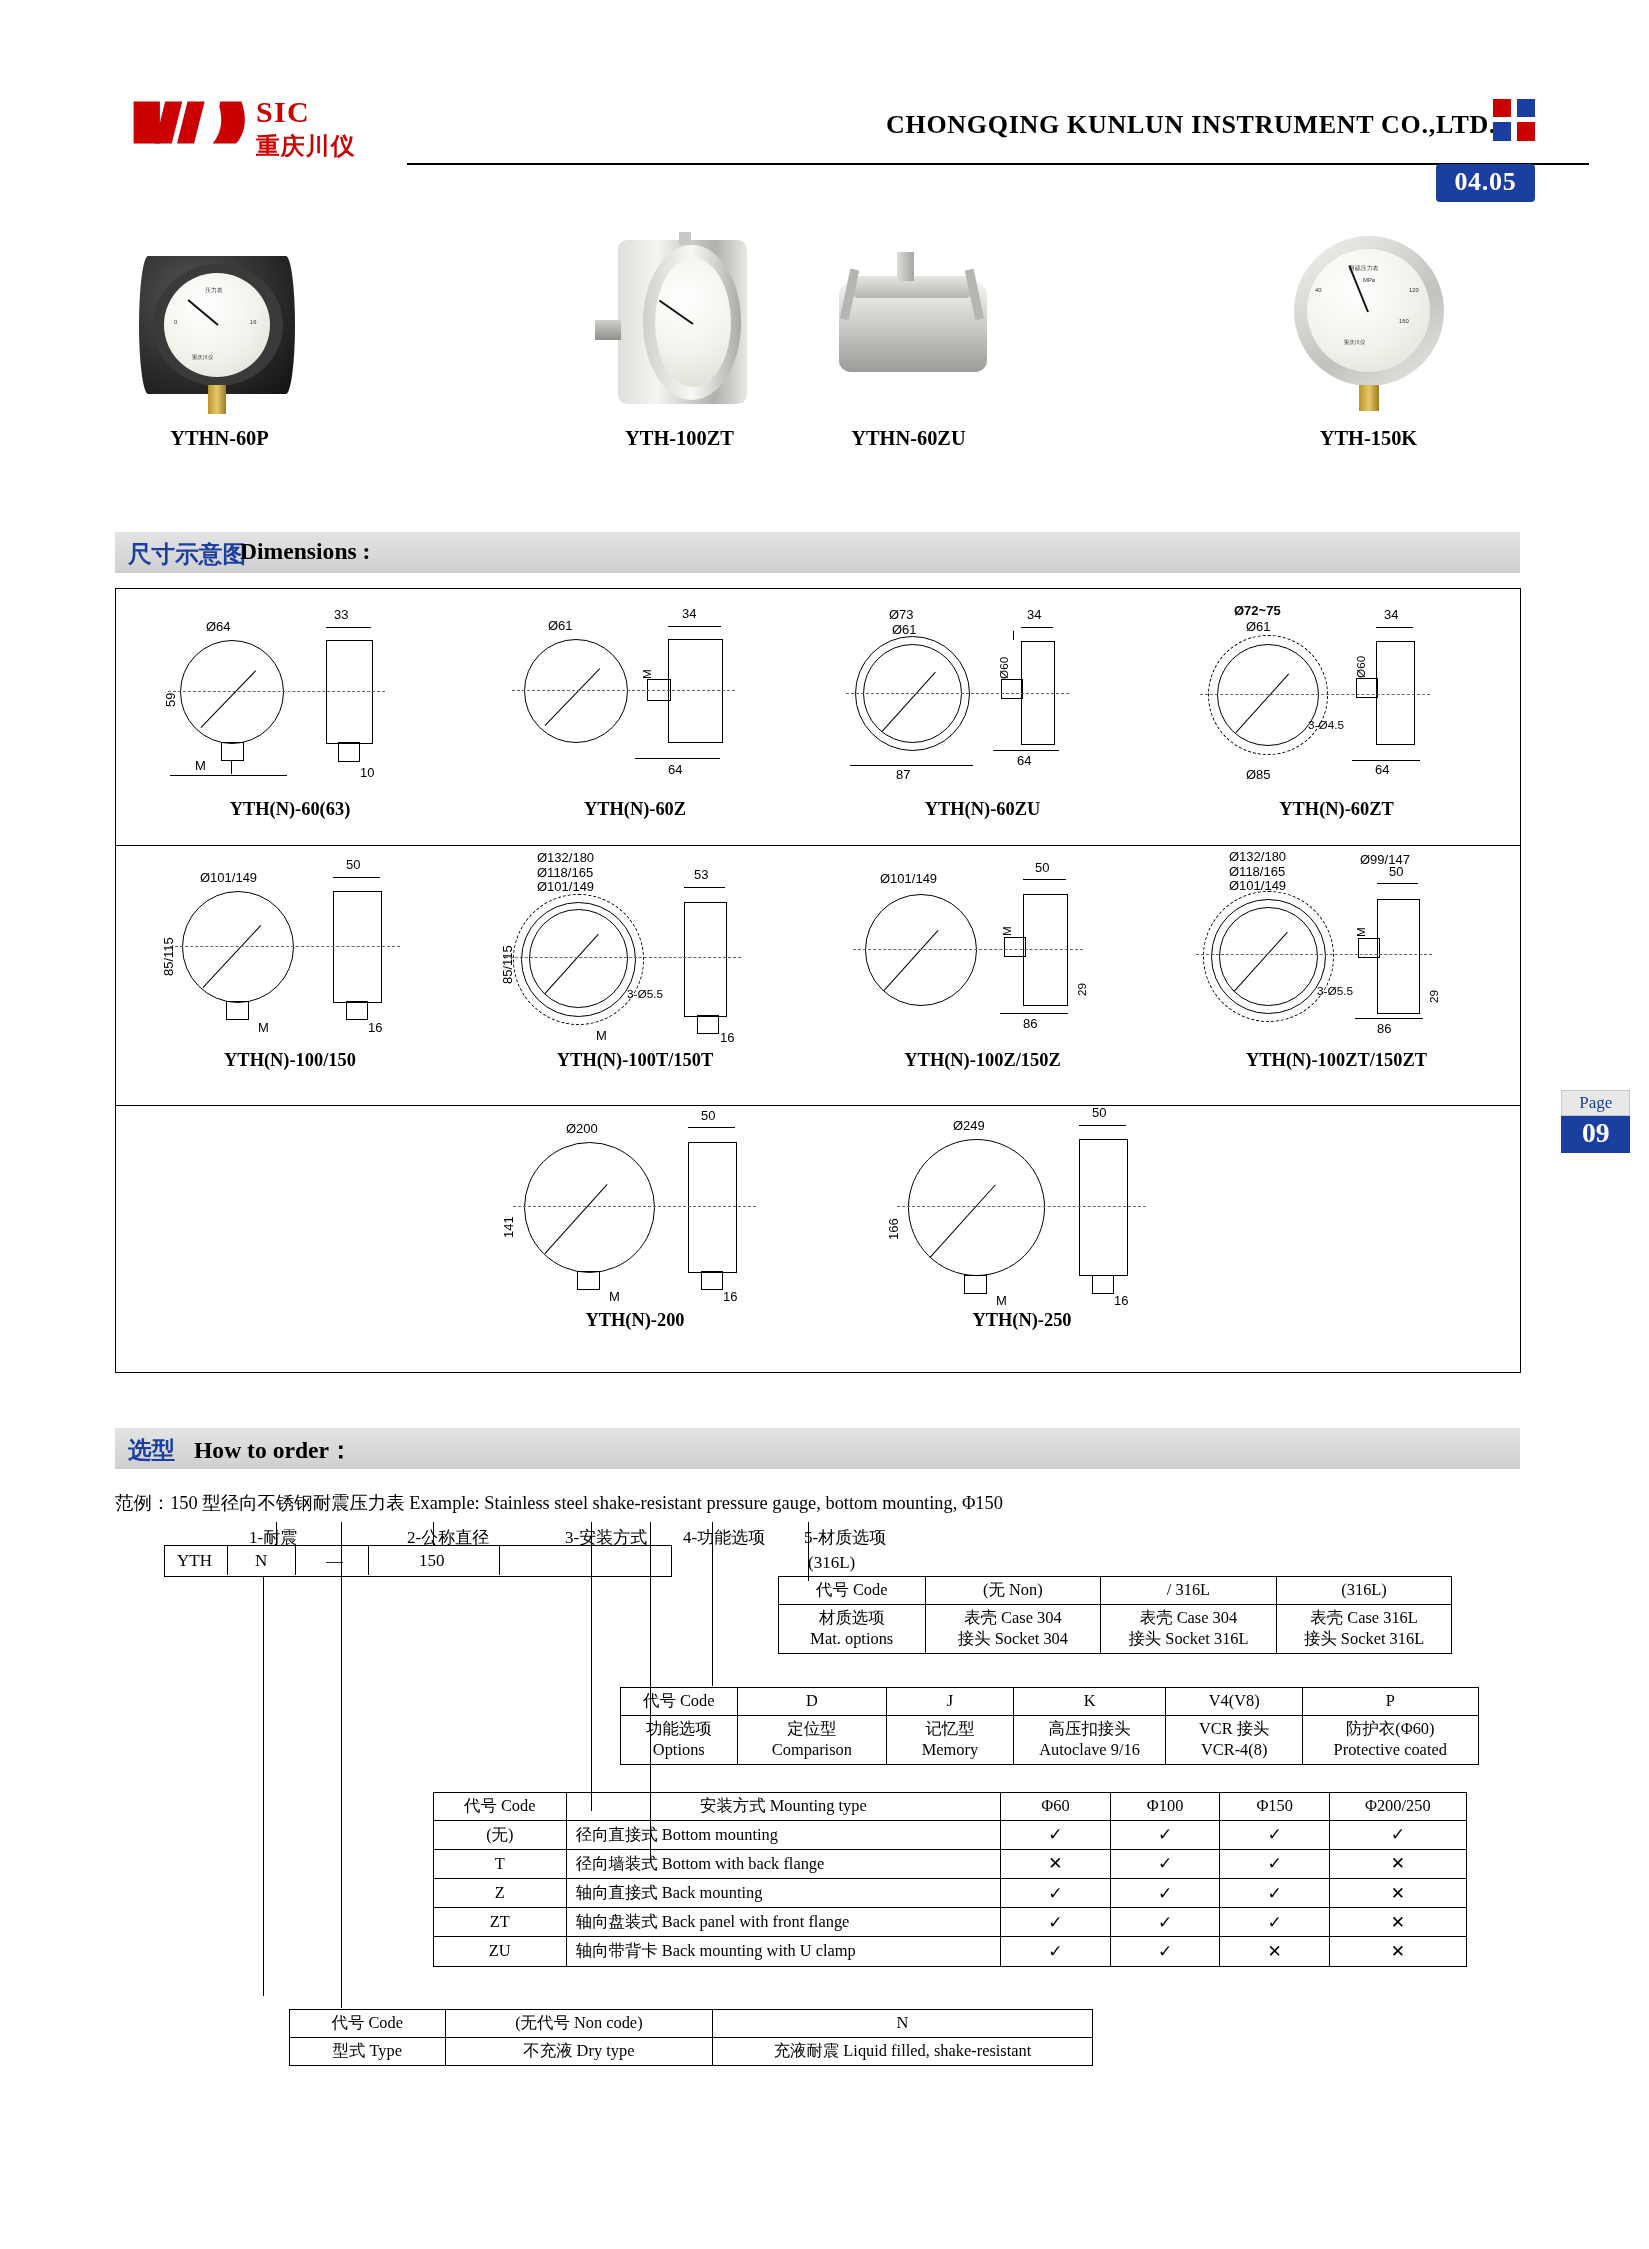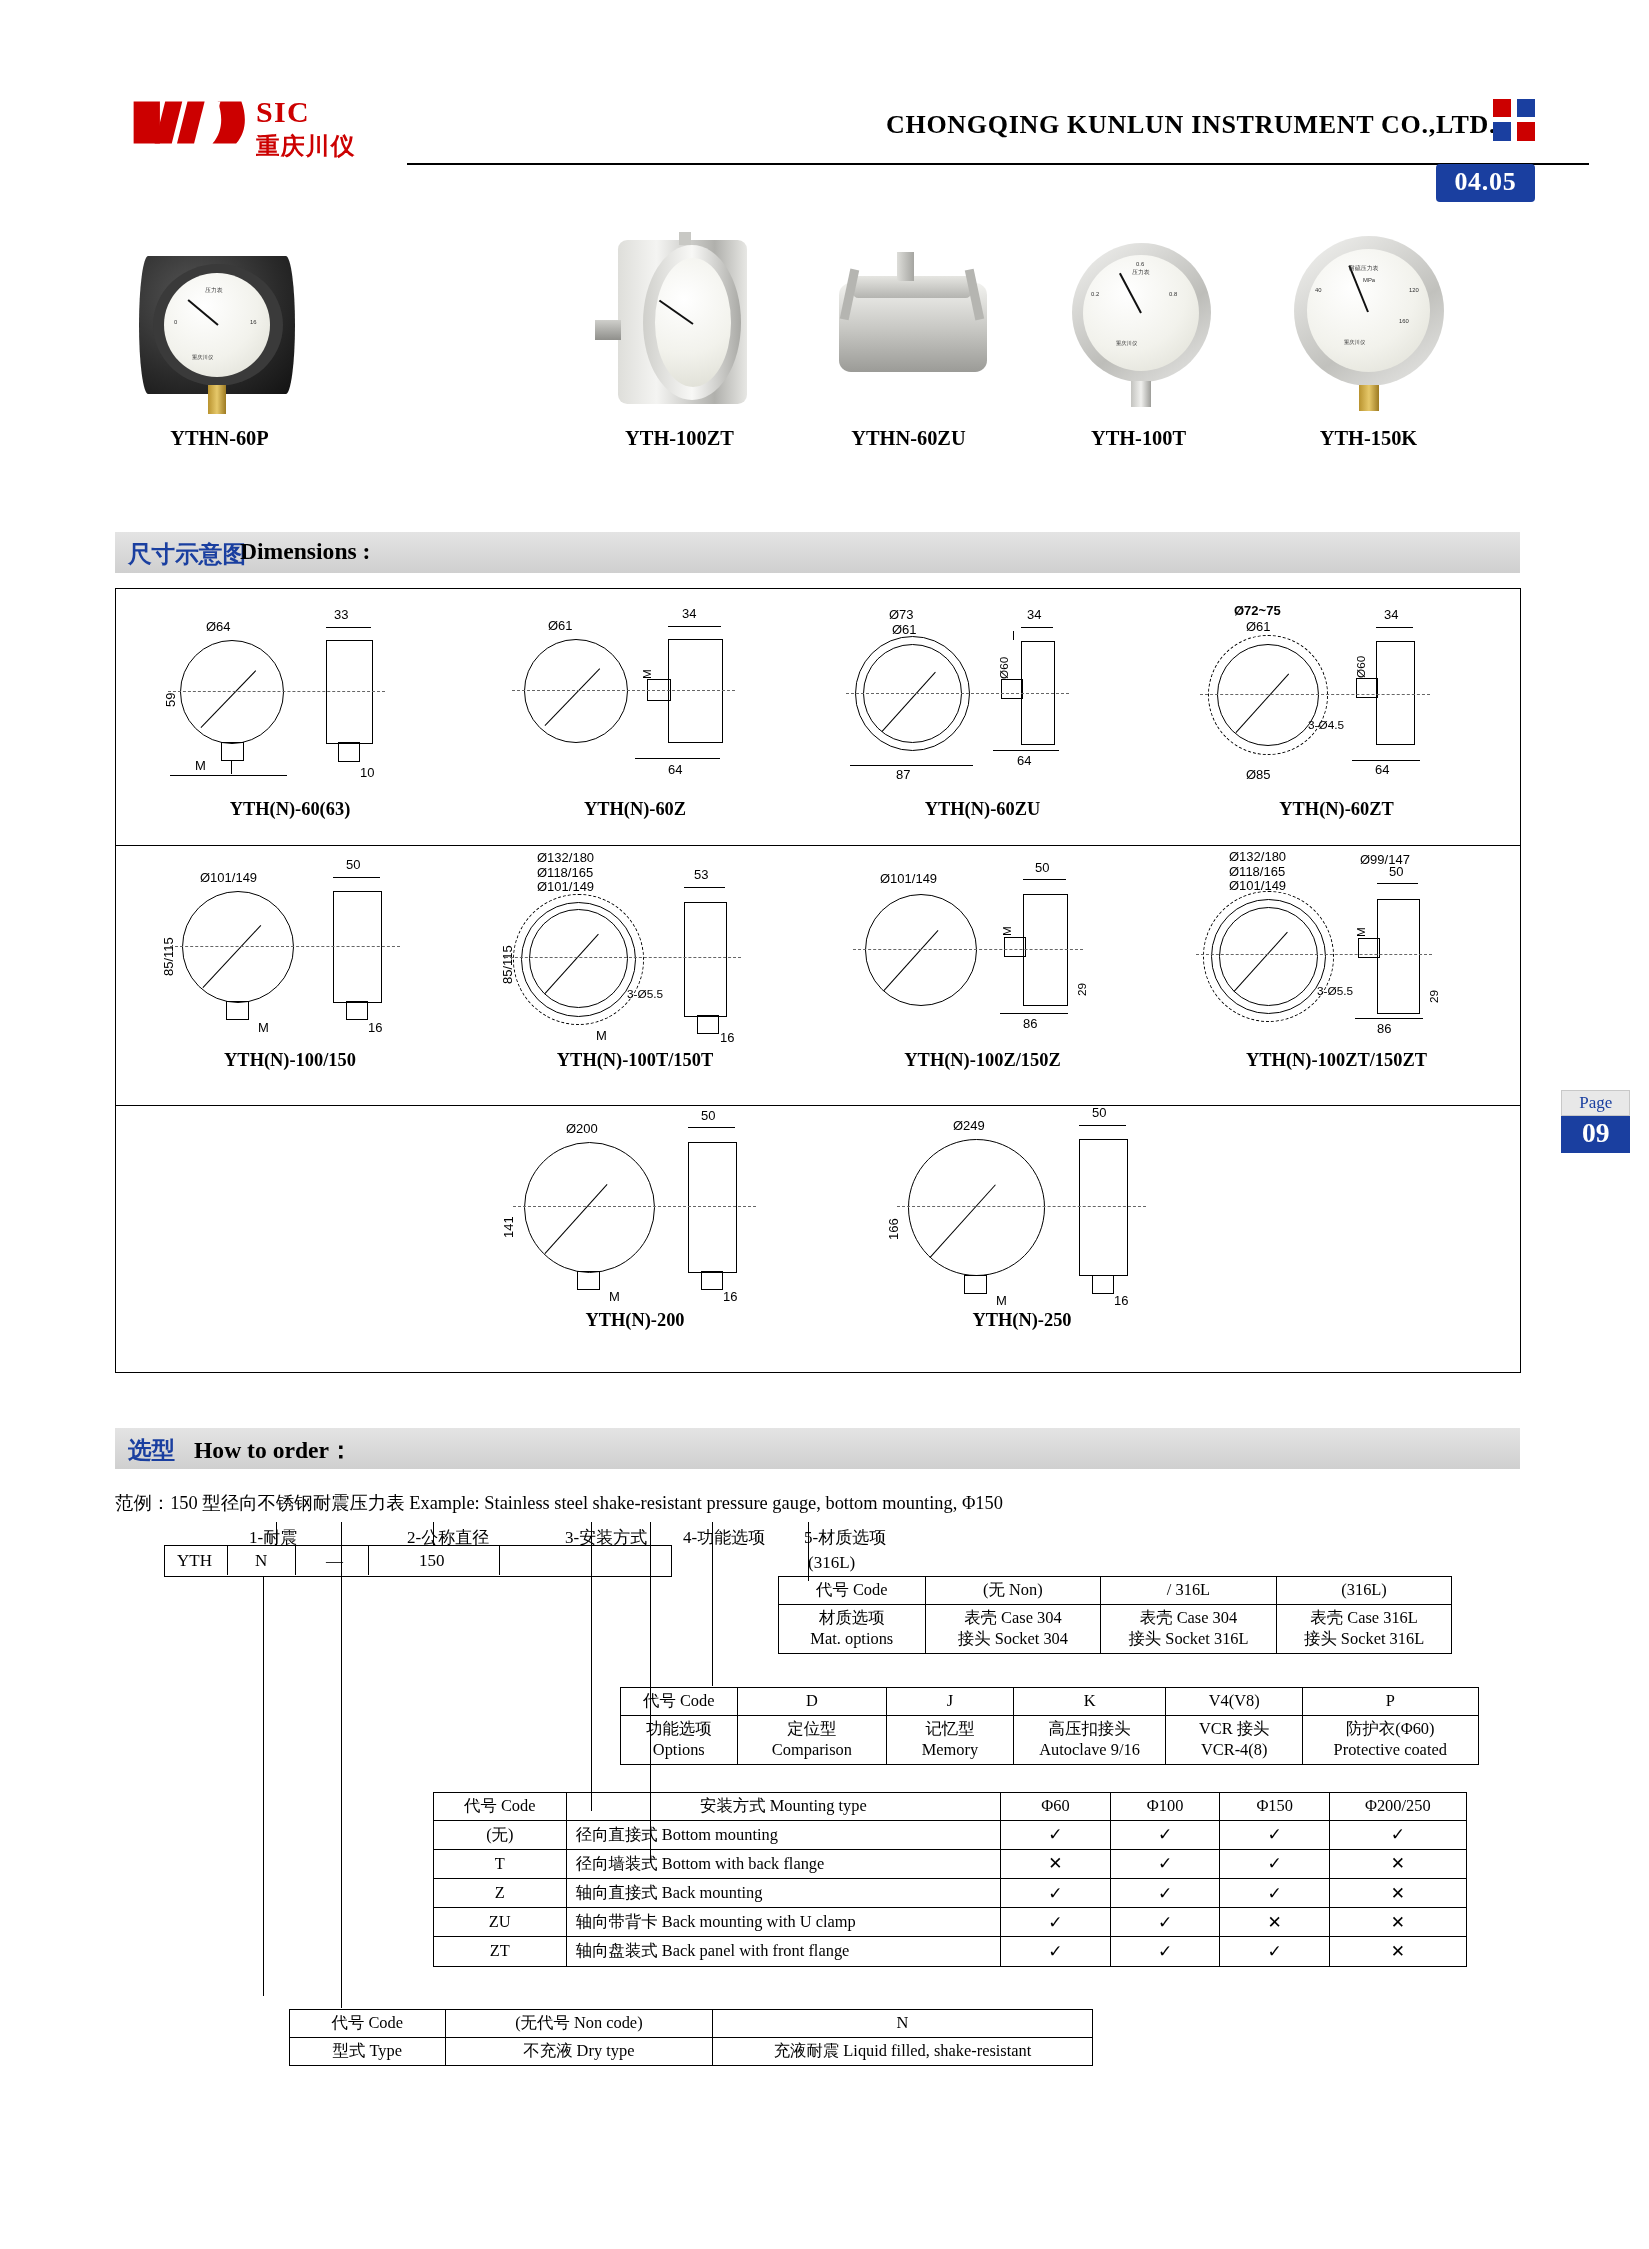--- a/index.html
+++ b/index.html
@@ -129,34 +129,20 @@
       <div class="photo-img">
         <div style="position:absolute;left:29px;top:60px;width:148px;height:89px;border-radius:11.8px;background:linear-gradient(to bottom,#f2f2ef,#c9c9c5 50%,#9b9b97);"></div>
         <div style="position:absolute;left:43px;top:53px;width:118px;height:22px;border-radius:5.3px;background:linear-gradient(to bottom,#e6e6e2,#b4b4b0);"></div>
         <div style="position:absolute;left:87px;top:29px;width:17px;height:29px;background:linear-gradient(to right,#ddddd9,#a5a5a1);"></div>
         <div style="position:absolute;left:35px;top:46px;width:9.2px;height:51px;background:#b5b5b1;transform:rotate(12deg);"></div>
         <div style="position:absolute;left:160px;top:46px;width:9.2px;height:51px;background:#b5b5b1;transform:rotate(-12deg);"></div>
       </div>
       <div class="photo-label">YTHN-60ZU</div>
     </div>
 
-    <div class="photo-cell" style="left:932px;top:0;">
-      <div class="photo-img">
-        <div class="g-ring" style="left:31.5px;top:19.7px;width:139px;height:139px;background:linear-gradient(145deg,#f2f2f0,#bdbdb9 60%,#e8e8e6);"></div>
-        <div class="g-face" style="left:43px;top:31.5px;width:116px;height:116px;"></div>
-        <div class="needle" style="left:101px;top:89px;width:45px;transform:rotate(-118deg);"></div>
-        <div class="tiny" style="left:92px;top:45px;">压力表</div>
-        <div class="tiny" style="left:51px;top:68px;">0.2</div>
-        <div class="tiny" style="left:129px;top:68px;">0.8</div>
-        <div class="tiny" style="left:96px;top:38px;">0.6</div>
-        <div class="tiny" style="left:76px;top:117px;font-size:5.3px;">重庆川仪</div>
-        <div style="position:absolute;left:91px;top:158px;width:19.7px;height:26px;background:linear-gradient(to right,#c3c3bf,#f0f0ee,#9d9d99);"></div>
-      </div>
-      <div class="photo-label">YTH-100T</div>
-    </div>
 
     <div class="photo-cell" style="left:1162px;top:0;">
       <div class="photo-img">
         <div class="g-ring" style="left:23.6px;top:13px;width:150px;height:150px;background:linear-gradient(145deg,#f4f4f2,#c1c1bd 60%,#eaeae8);"></div>
         <div class="g-face" style="left:37px;top:26px;width:123px;height:123px;"></div>
         <div class="needle" style="left:98px;top:88px;width:50px;transform:rotate(-112deg);"></div>
         <div class="tiny" style="left:79px;top:41px;">耐硫压力表</div>
         <div class="tiny" style="left:93px;top:54px;">MPa</div>
         <div class="tiny" style="left:45px;top:64px;">40</div>
         <div class="tiny" style="left:139px;top:64px;">120</div>
@@ -490,33 +476,33 @@
     </tr>
     <tr>
       <td>Z</td>
       <td class="l">轴向直接式 Back mounting</td>
       <td><span class="chk">✓</span></td>
       <td><span class="chk">✓</span></td>
       <td><span class="chk">✓</span></td>
       <td><span class="chk">✕</span></td>
     </tr>
     <tr>
+      <td>ZT</td>
+      <td class="l">轴向盘装式 Back panel with front flange</td>
+      <td><span class="chk">✓</span></td>
+      <td><span class="chk">✓</span></td>
+      <td><span class="chk">✓</span></td>
+      <td><span class="chk">✕</span></td>
+    </tr>
+    <tr>
       <td>ZU</td>
       <td class="l">轴向带背卡 Back mounting with U clamp</td>
       <td><span class="chk">✓</span></td>
       <td><span class="chk">✓</span></td>
       <td><span class="chk">✕</span></td>
-      <td><span class="chk">✕</span></td>
-    </tr>
-    <tr>
-      <td>ZT</td>
-      <td class="l">轴向盘装式 Back panel with front flange</td>
-      <td><span class="chk">✓</span></td>
-      <td><span class="chk">✓</span></td>
-      <td><span class="chk">✓</span></td>
       <td><span class="chk">✕</span></td>
     </tr>
   </tbody>
     </table>
 
   <table class="t" style="left:289px;top:2009px;">
     <tbody>
         <tr>
       <td style="width:144px;">代号 Code</td>
       <td style="width:256px;">(无代号 Non code)</td>

